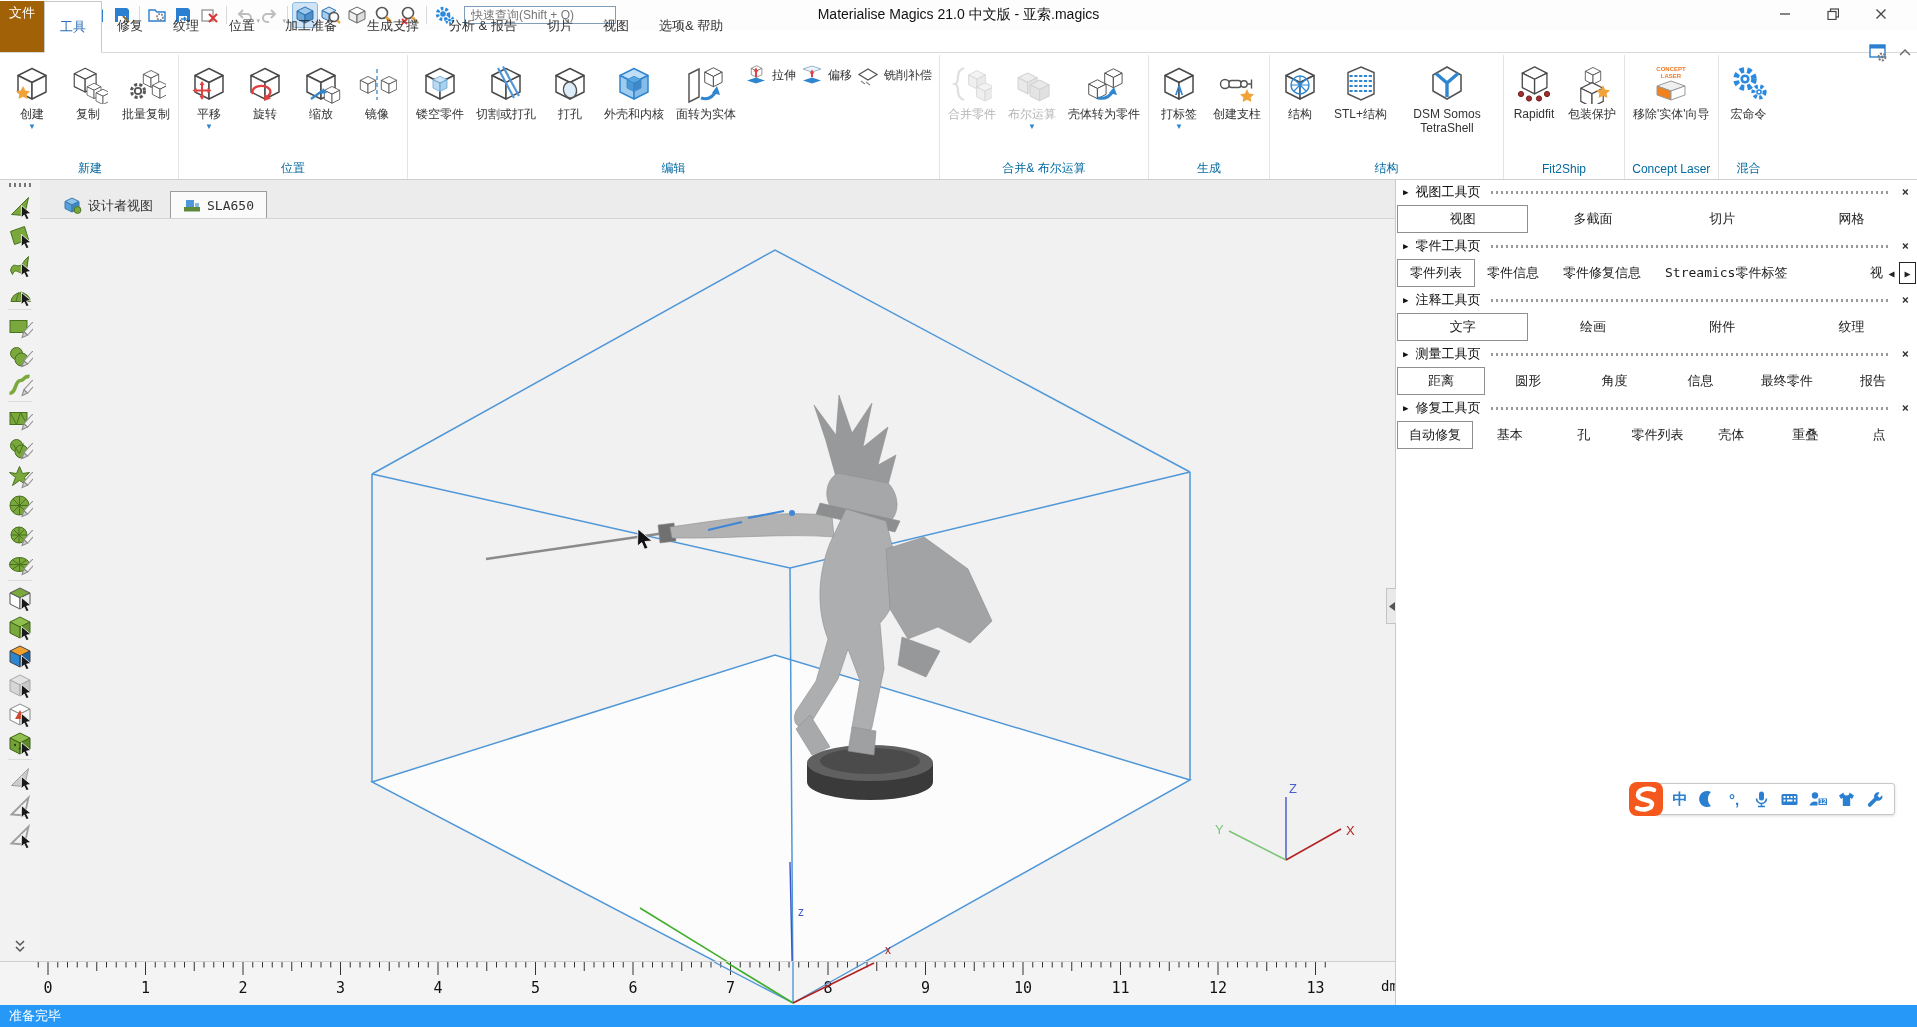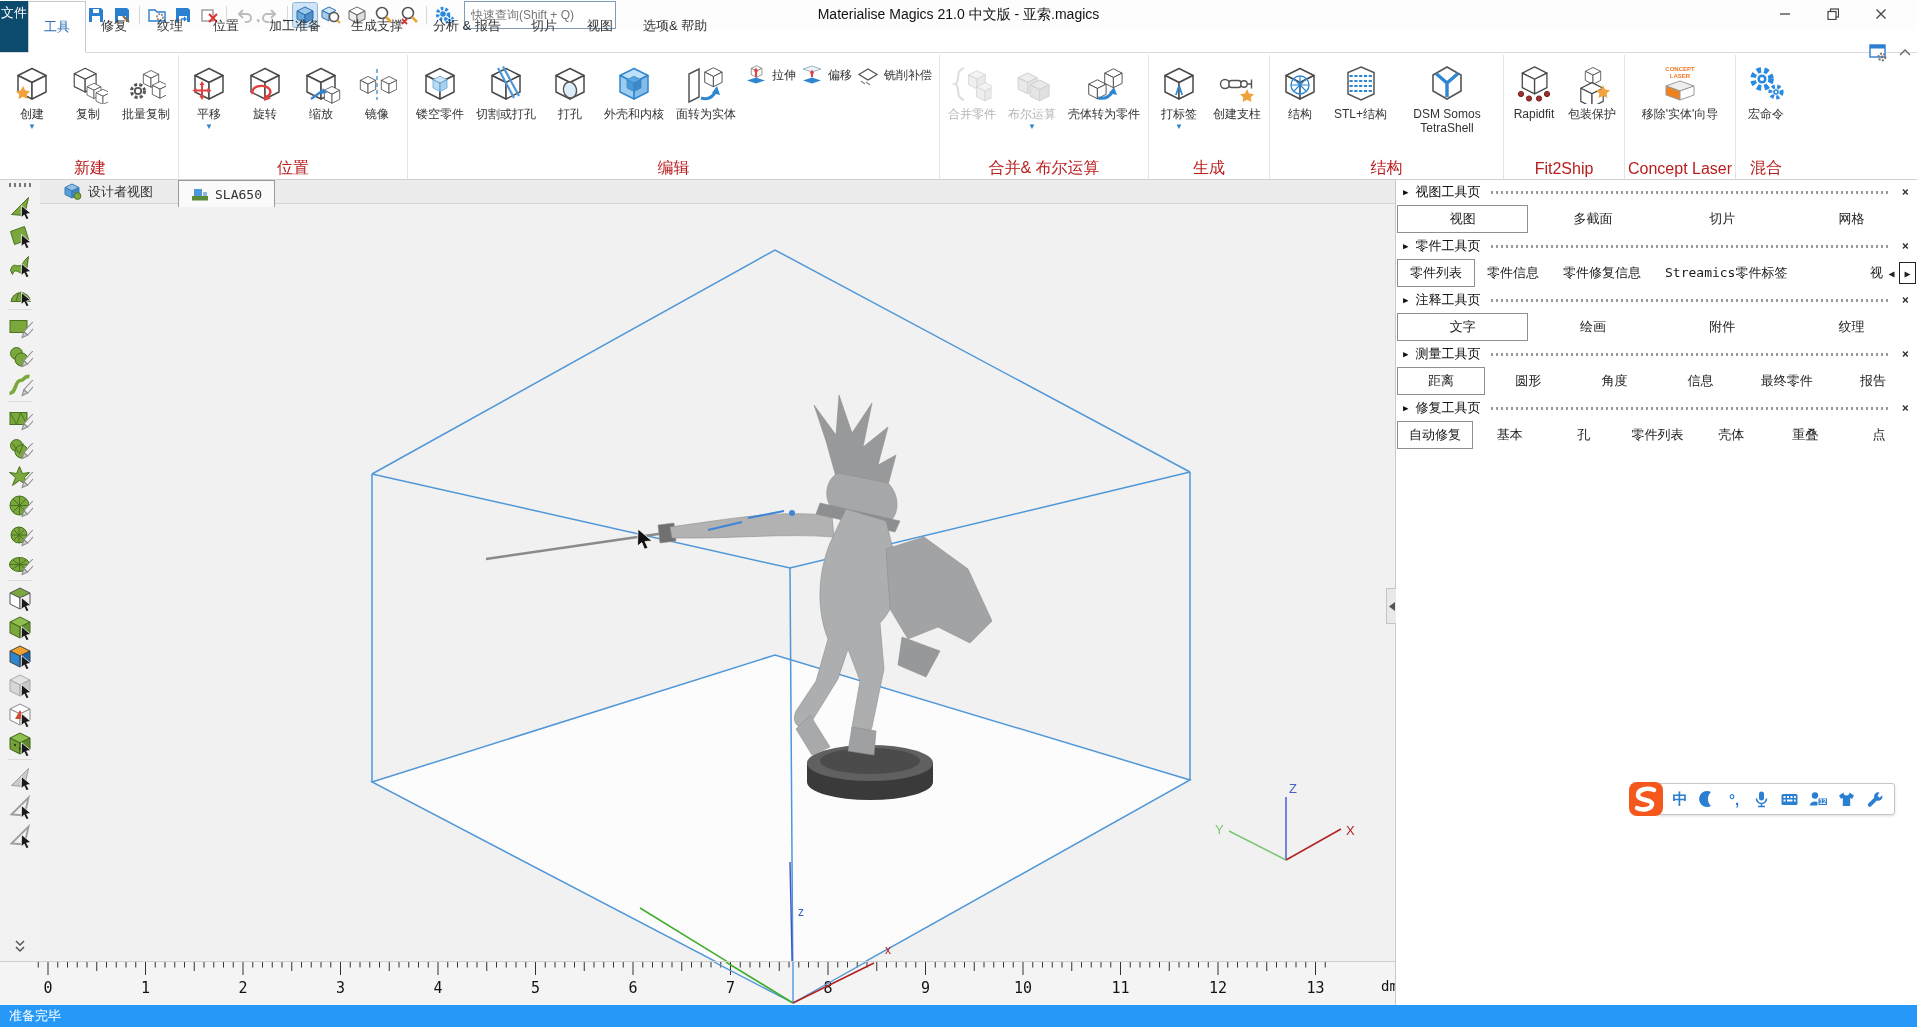--- a/index.html
+++ b/index.html
@@ -6,55 +6,55 @@
 html,body{width:1917px;height:1027px;overflow:hidden;font-family:"Liberation Sans","DejaVu Sans",sans-serif;font-size:13px;color:#222;background:#fff}
 svg{display:block}
 
 .titlebar{height:30px;display:flex;align-items:center;position:relative;background:#fdfdfd}
 .qat{display:flex;align-items:center;gap:2px;padding-left:6px}
 .qi{width:24px;height:24px;display:flex;align-items:center;justify-content:center;border-radius:2px;position:relative}
 .qi.pressed{background:#cfe4f7;outline:1px solid #8cb8dd}
 .qi .ddc{position:absolute;right:-4px;bottom:2px;font-size:7px;color:#b5b5b5}
 .qsep{width:1px;height:18px;background:#d8d8d8;margin:0 3px}
 .search{margin-left:8px}
-.search input{width:152px;height:28px;border:1px solid #7f9db9;padding:0 6px;font-family:inherit;font-size:12px;color:#333;outline:none}
+.search input{width:152px;height:18px;border:1px solid #7f9db9;padding:0 6px;font-family:inherit;font-size:12px;color:#333;outline:none}
 .apptitle{position:absolute;left:50%;transform:translateX(-50%);top:6px;font-size:14px;color:#111;white-space:nowrap}
 .winctl{position:absolute;right:12px;top:0;display:flex}
 .wbtn{width:48px;height:28px;display:flex;align-items:center;justify-content:center}
 
 .menubar{height:23px;display:flex;align-items:flex-end;border-bottom:1px solid #d9d9d9;background:#fff;position:relative;z-index:5}
 .mitem{padding:16px 15px;color:#333;white-space:nowrap}
-.mitem.primary{background:#0c4a6e;color:#fff;padding:3px 1px}
+.mitem.primary{background:#a16207;color:#fff;padding:3px 9px}
 .mitem.active{background:#fff;border:1px solid #c9c9c9;border-bottom:1px solid #fff;color:#2b6cb8;margin-bottom:-1px}
 .mbar-right{position:absolute;right:6px;top:14px;display:flex;align-items:center;gap:10px}
 
 .ribbon{height:127px;display:flex;background:#fff;border-bottom:1px solid #cfcfcf;padding:2px 2px 0;overflow:hidden}
 .rgroup{display:flex;flex-direction:column;padding:0 3px}
 .rgroup + .rgroup{border-left:1px solid #e4e4e4}
 .rbody{flex:1;display:flex;align-items:flex-start;justify-content:center;gap:2px;padding-top:3px}
 .rbtn{display:flex;flex-direction:column;align-items:center;min-width:54px;padding:2px 5px;color:#333;text-align:center;line-height:1.2;font-size:12px}
 .rbtn .ricon{height:44px;display:flex;align-items:flex-end}
 .rbtn .rlabel{margin-top:3px;max-width:96px}
 .rbtn .caret{color:#2f86d0;font-size:8px;line-height:8px;margin-top:2px}
 .rbtn.disabled{color:#b5b5b5}
 .rbtn.disabled svg{opacity:.45;filter:grayscale(1)}
 .rstack{display:flex;flex-direction:row;gap:5px;padding:6px 4px 0 2px}
 .sbtn{display:flex;align-items:center;gap:5px;font-size:12px;color:#333;white-space:nowrap}
-.rgname{height:21px;display:flex;align-items:center;justify-content:center;color:#b91c1c;font-size:16px;white-space:nowrap}
+.rgname{height:21px;display:flex;align-items:center;justify-content:center;color:#0369a1;font-size:12px;white-space:nowrap}
 
 .main{height:825px;display:flex}
 .left-stack{flex:1;display:flex;flex-direction:column;min-width:0}
 .work{flex:1;display:flex;min-height:0}
 .ltool{width:40px;background:#f2f2f2;display:flex;flex-direction:column;align-items:center;padding-top:3px}
 .grip{width:22px;height:4px;margin-bottom:4px;background:repeating-linear-gradient(90deg,#777 0 2px,transparent 2px 5px)}
 .li{width:30px;height:29px;display:flex;align-items:center;justify-content:center}
 .lsep{width:24px;height:1px;background:#dcdcdc;margin:2px 0}
 .lmore{margin-top:auto;margin-bottom:8px}
 .viewport{flex:1;position:relative;background:#f1f1f1;min-width:0}
-.vtabs{height:24px;display:flex;background:#ececec;border-bottom:1px solid #d4d4d4;padding-left:12px;gap:13px}
+.vtabs{height:39px;display:flex;align-items:flex-end;background:#ececec;border-bottom:1px solid #d4d4d4;padding-left:12px;gap:5px}
 .vtab{display:flex;align-items:center;gap:6px;padding:3px 12px;color:#333;height:24px;font-family:"DejaVu Sans Mono","DejaVu Sans",monospace;font-size:13px}
 .vtab.active{background:#fafafa;border:1px solid #9b9b9b;border-bottom:none;height:27px}
 .scene{position:absolute;left:0;top:27px;right:0;bottom:0;overflow:hidden}
 .scene-svg{width:1355px;height:754px}
 
 .rpanel{width:522px;background:#fff;border-left:1px solid #c9c9c9;position:relative;font-family:"DejaVu Sans Mono","DejaVu Sans",monospace;font-size:13px}
 .phead{display:flex;align-items:center;height:24px;padding:0 8px 0 7px;gap:7px}
 .parrow{font-size:9px;color:#111}
 .ptitle{color:#111;white-space:nowrap}
 .pleader{flex:1;height:3px;margin:0 4px;background:repeating-linear-gradient(90deg,#9a9a9a 0 2px,transparent 2px 5px)}

